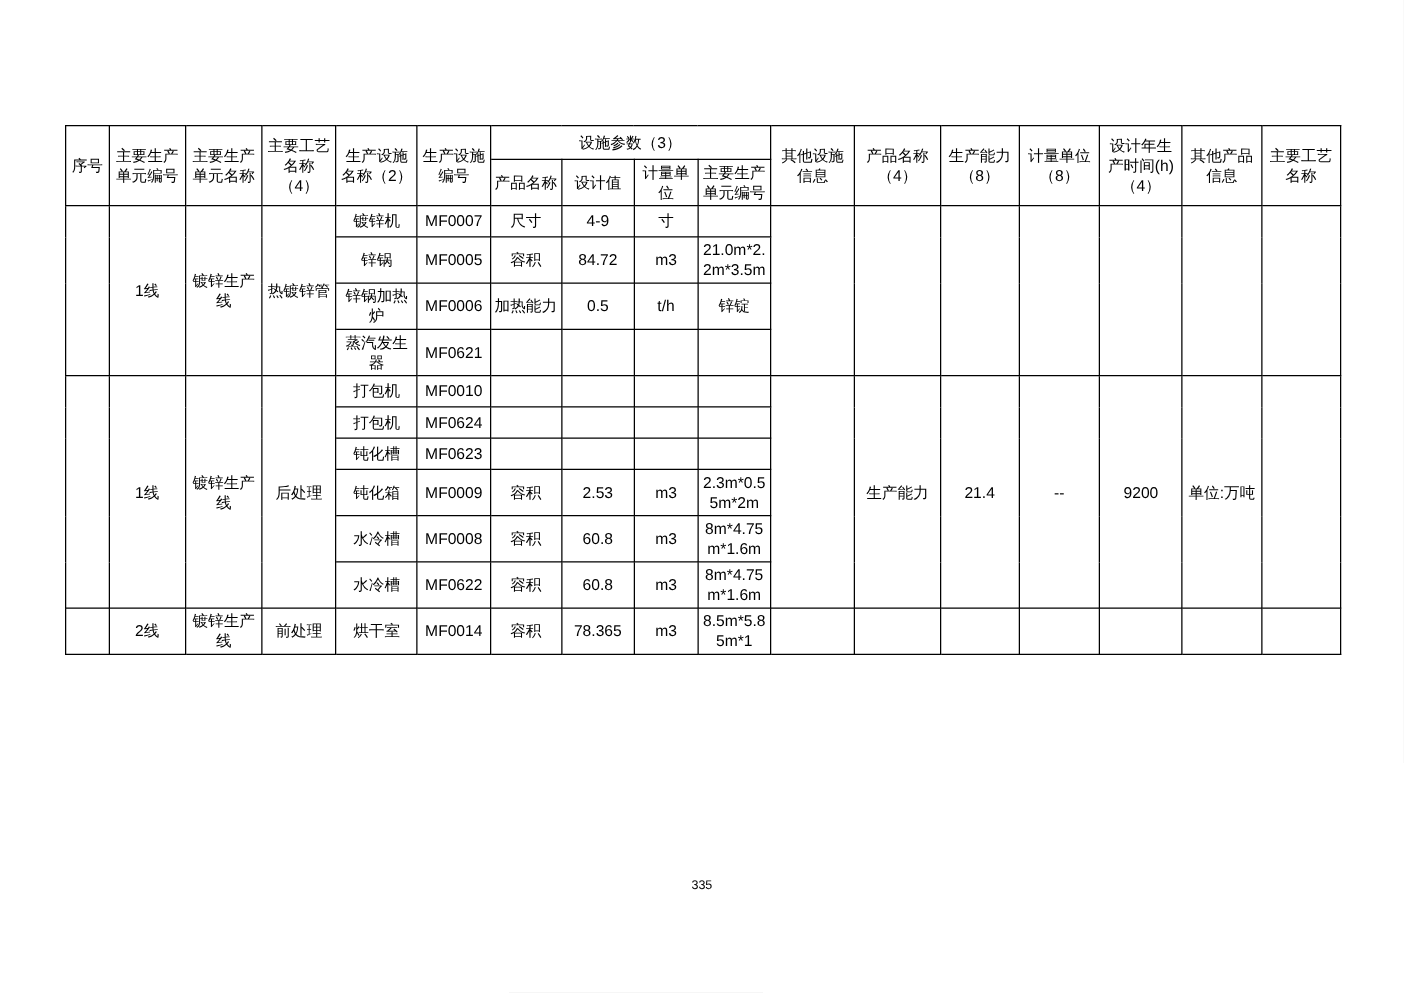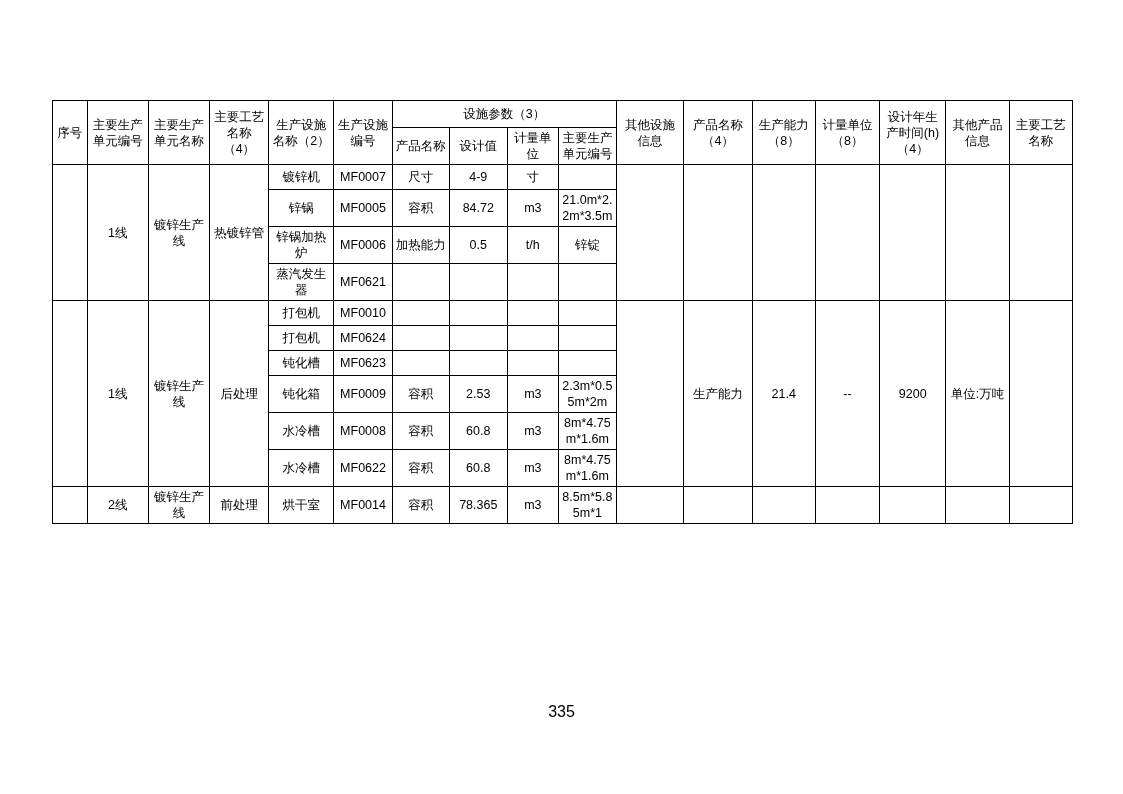--- a/index.html
+++ b/index.html
@@ -47,21 +47,21 @@
   }
   .body-cell {
     height: 20px;
   }
   .pg-num {
     position: absolute;
     left: 0;
     right: 0;
     top: 703px;
     text-align: center;
-    font-size: 16px;
+    font-size: 10px;
     color: #000;
     font-family: "Liberation Sans", sans-serif;
   }
   .c-seq    { width: 34px; }
   .c-unitno { width: 60px; }
   .c-unitnm { width: 60px; }
   .c-proc   { width: 58px; }
   .c-eqnm   { width: 64px; }
   .c-eqno   { width: 57px; }
   .c-pname  { width: 56px; }

